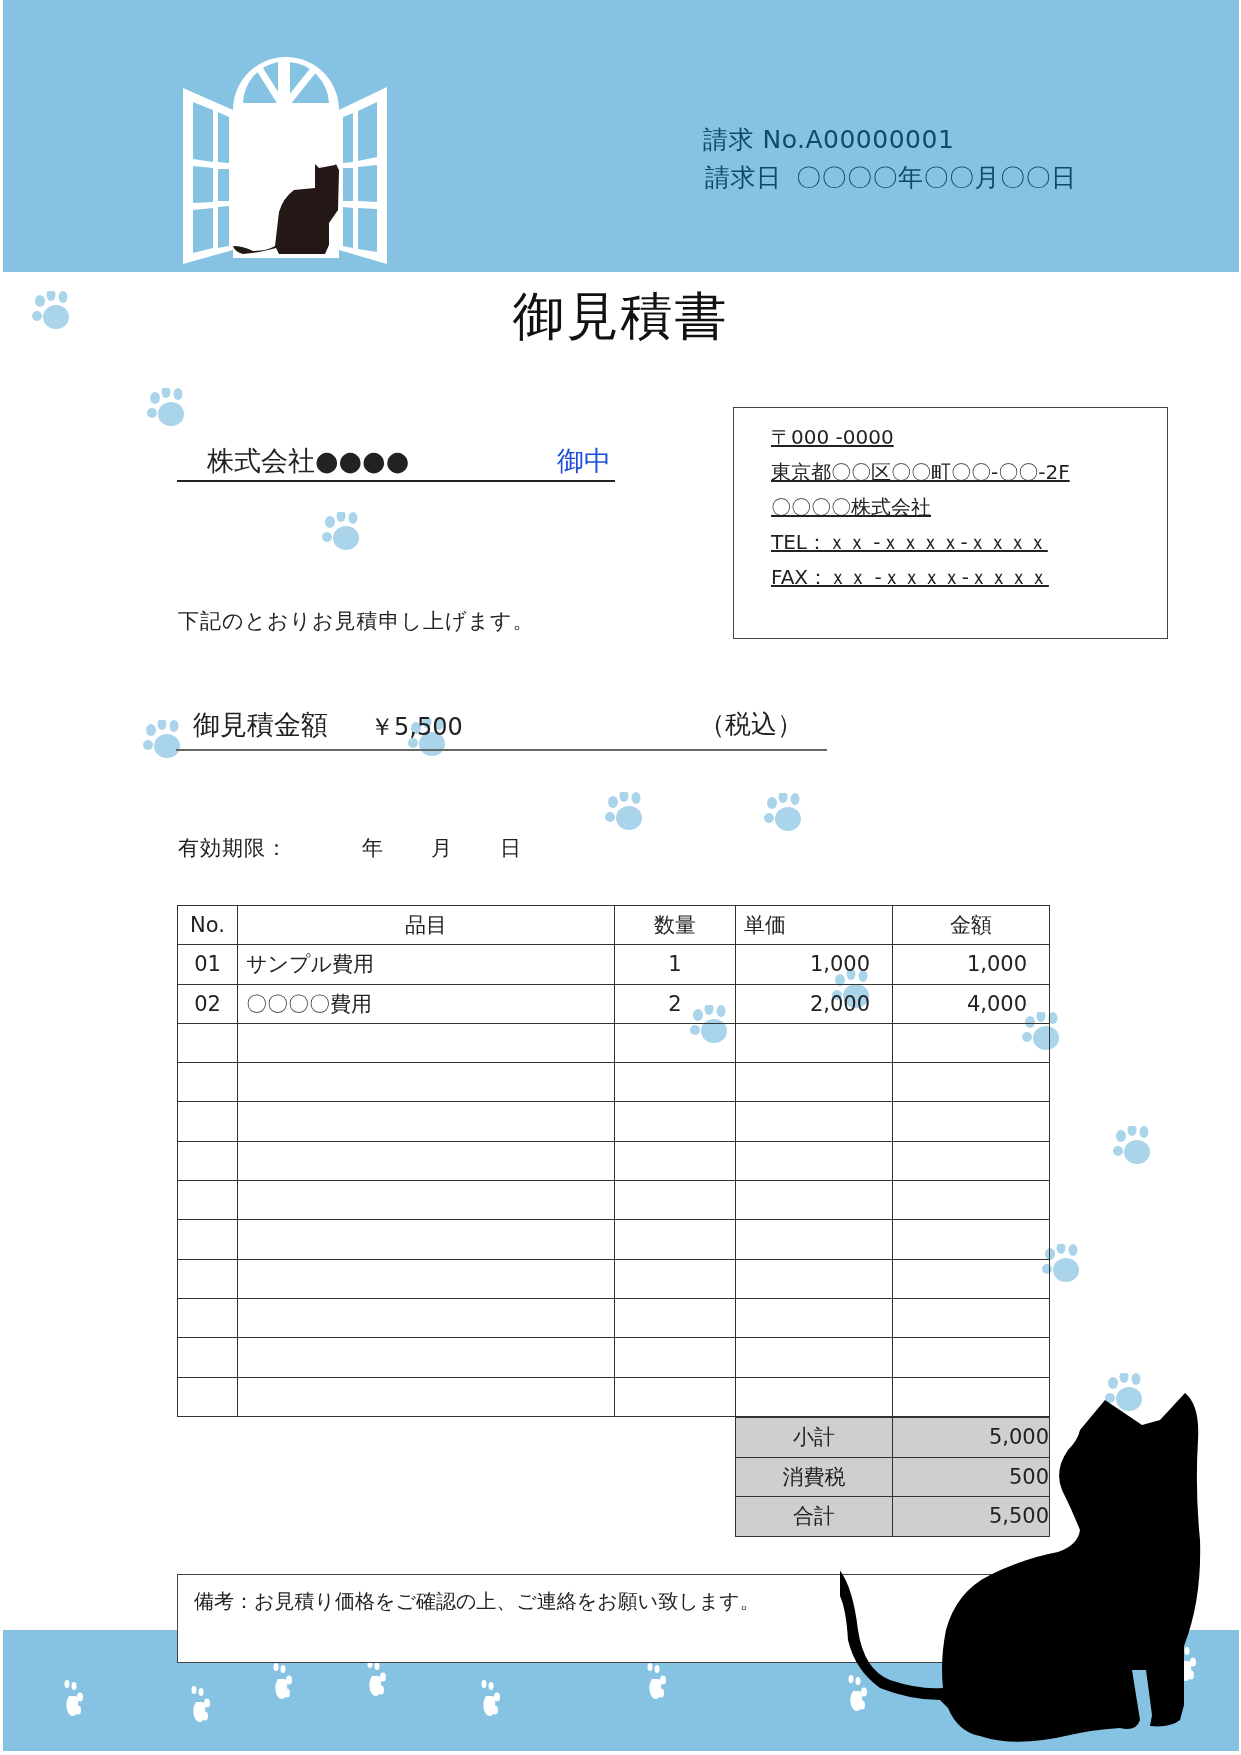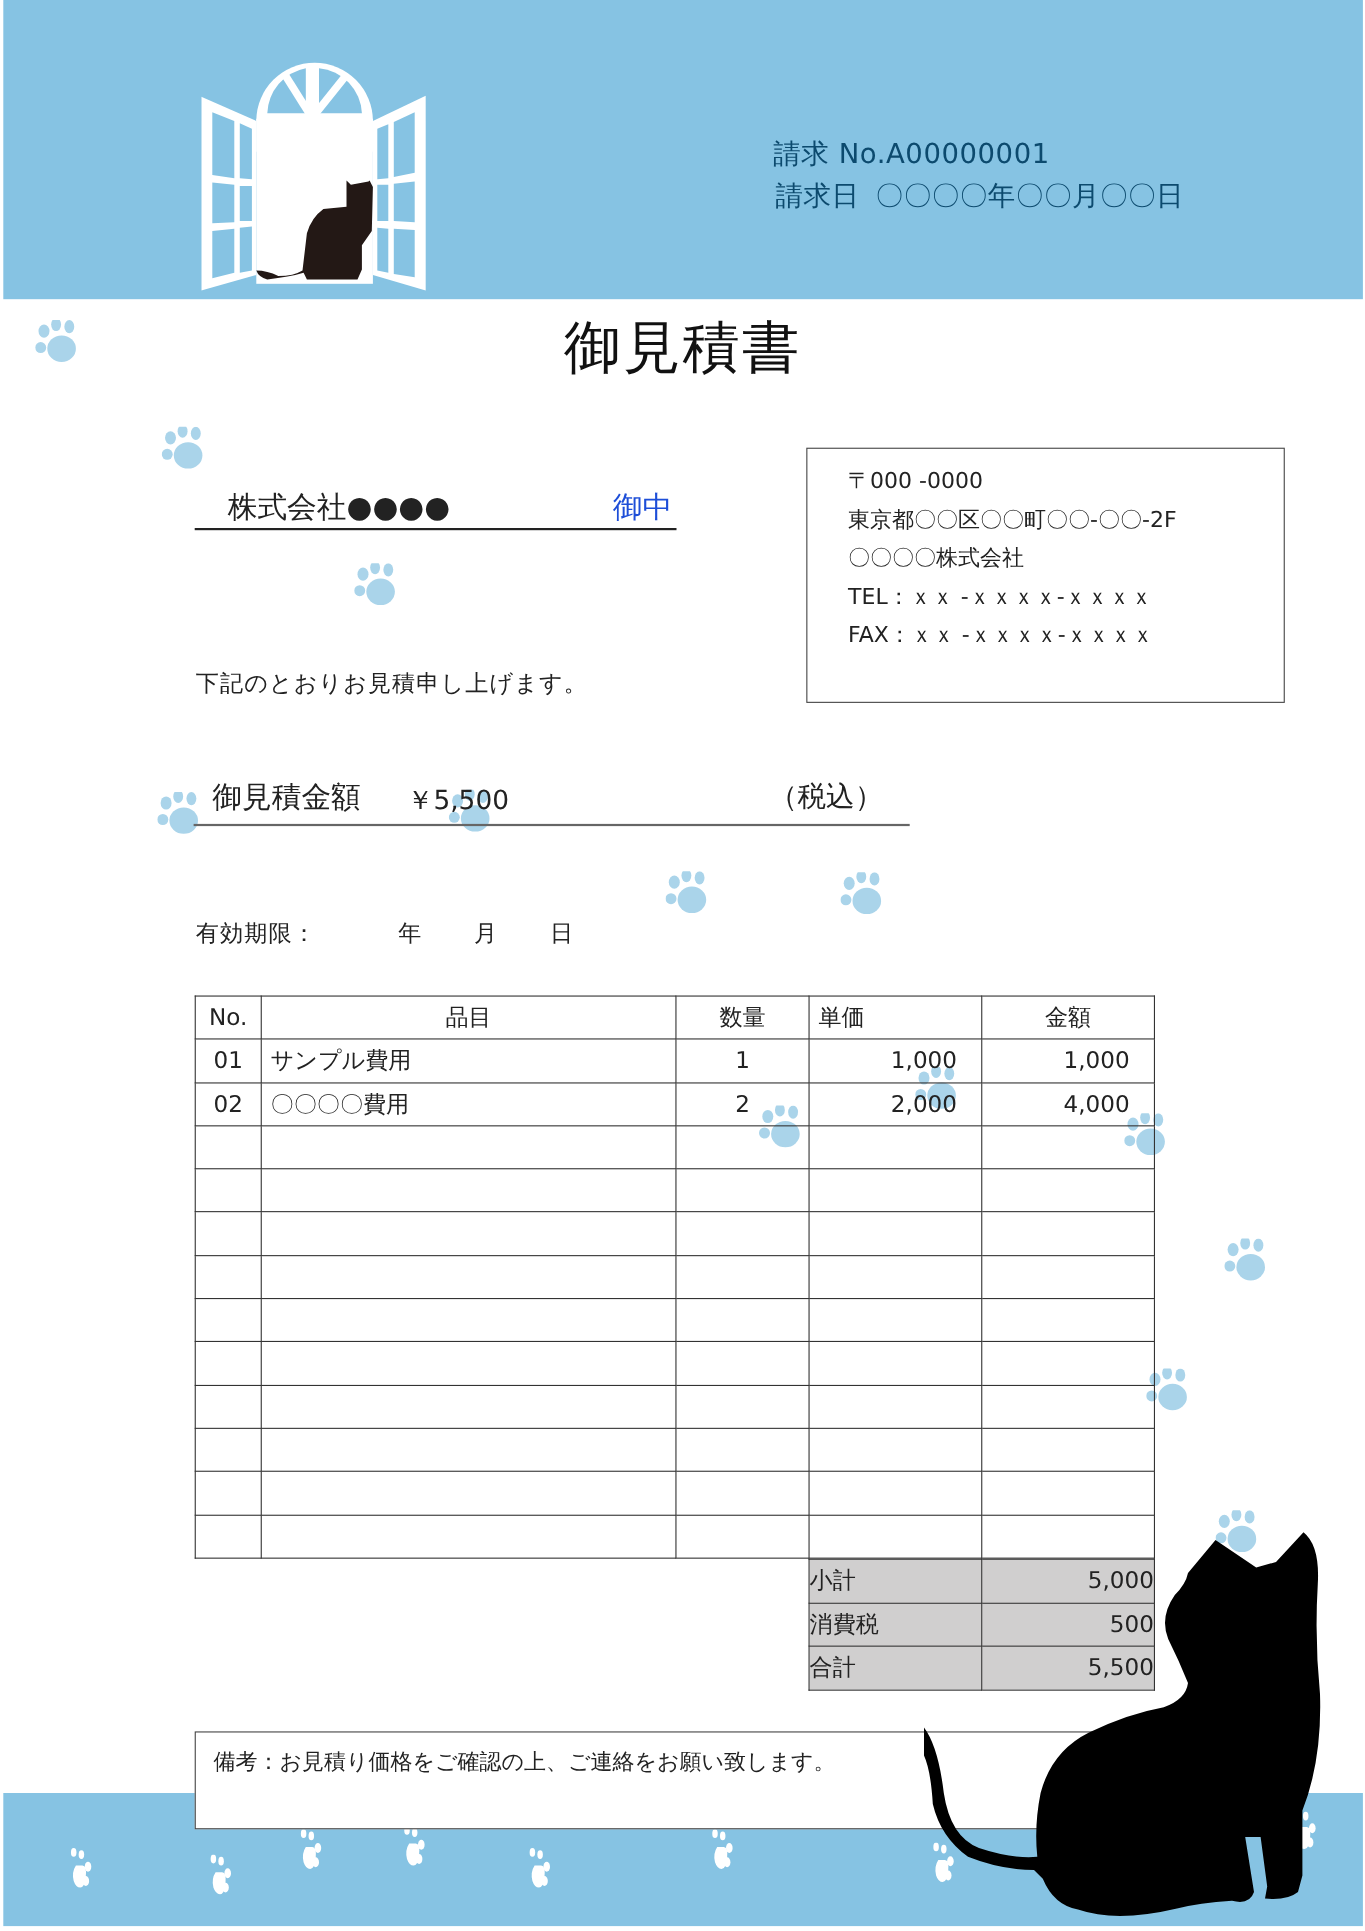--- a/index.html
+++ b/index.html
@@ -7,38 +7,38 @@
   body { position: relative; font-family: "DejaVu Sans", "Liberation Sans", sans-serif; color: #222; }
   .abs { position: absolute; }
   .band-top { left: 3px; top: 0; width: 1236px; height: 272px; background: #86c3e3; }
   .band-bottom { left: 3px; top: 1630px; width: 1236px; height: 121px; background: #86c3e3; }
   .hdr-line { font-size: 25px; color: #0c4a6e; white-space: pre; letter-spacing: 0.5px; }
   .title { left: 0; width: 1241px; top: 282px; text-align: center; font-size: 52px; font-weight: 300; letter-spacing: 2px; color: #111; }
   .recipient-line { left: 177px; top: 480px; width: 438px; border-top: 2px solid #222; }
   .recipient-name { left: 207px; top: 443px; font-size: 27px; color: #222; text-align: center; }
   .recipient-suffix { left: 557px; top: 443px; font-size: 27px; color: #1d4ed8; }
   .intro { left: 178px; top: 607px; font-size: 21px; letter-spacing: 1px; }
-  .addr-box { left: 733px; top: 407px; width: 435px; height: 232px; border: 1.5px solid #444; padding: 12px 0 0 37px; }
+  .addr-box { left: 733px; top: 407px; width: 435px; height: 232px; border: 1.5px solid #444; padding: 12px 0 0 37px; text-decoration: underline; }
   .addr-line { font-size: 20px; height: 35px; line-height: 35px; white-space: pre; color: #222; }
   .amount-line { left: 176px; top: 749px; width: 651px; border-top: 2px solid #666; }
   .amount-label { left: 193px; top: 707px; font-size: 27px; }
   .amount-value { left: 370px; top: 711px; font-size: 24px; }
   .amount-tax { left: 699px; top: 707px; font-size: 26px; }
   .validity { left: 178px; top: 834px; font-size: 21px; white-space: pre; letter-spacing: 1px; text-align: center; }
   table.items { position: absolute; left: 177px; top: 905px; border-collapse: collapse; table-layout: fixed; width: 872px; }
   table.items td, table.items th { border: 1.5px solid #333; height: 39.3px; font-weight: normal; font-size: 21px; padding: 0 8px; }
   table.items th { text-align: center; }
   .c-no { width: 60px; text-align: center; }
   .c-item { width: 377px; text-align: left; }
   .c-qty { width: 121px; text-align: center; }
   .c-price { width: 157px; text-align: right; padding-right: 22px !important; }
   .c-amt { width: 157px; text-align: right; padding-right: 22px !important; }
   table.totals { position: absolute; left: 735px; top: 1417px; border-collapse: collapse; table-layout: fixed; width: 314px; }
   table.totals td { border: 1.5px solid #333; background: #d0cfcf; height: 39.6px; font-size: 21px; }
-  .t-label { width: 157px; text-align: left; }
+  .t-label { width: 157px; text-align: center; }
   .t-val { width: 157px; text-align: right; }
   .remarks { left: 177px; top: 1574px; width: 830px; height: 89px; border: 1.5px solid #444; background: #fff; padding: 13px 0 0 16px; font-size: 20px; }
   .paw { position: absolute; }
 </style>
 </head>
 <body>
 
 <svg width="0" height="0" style="position:absolute">
   <defs>
     <g id="paw">

